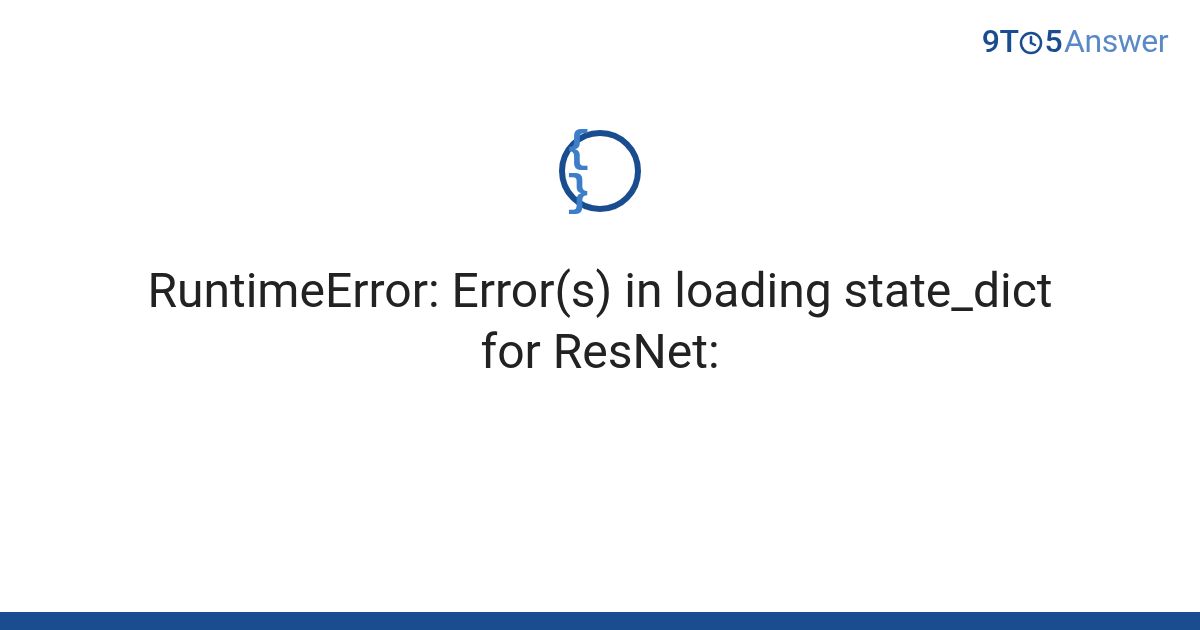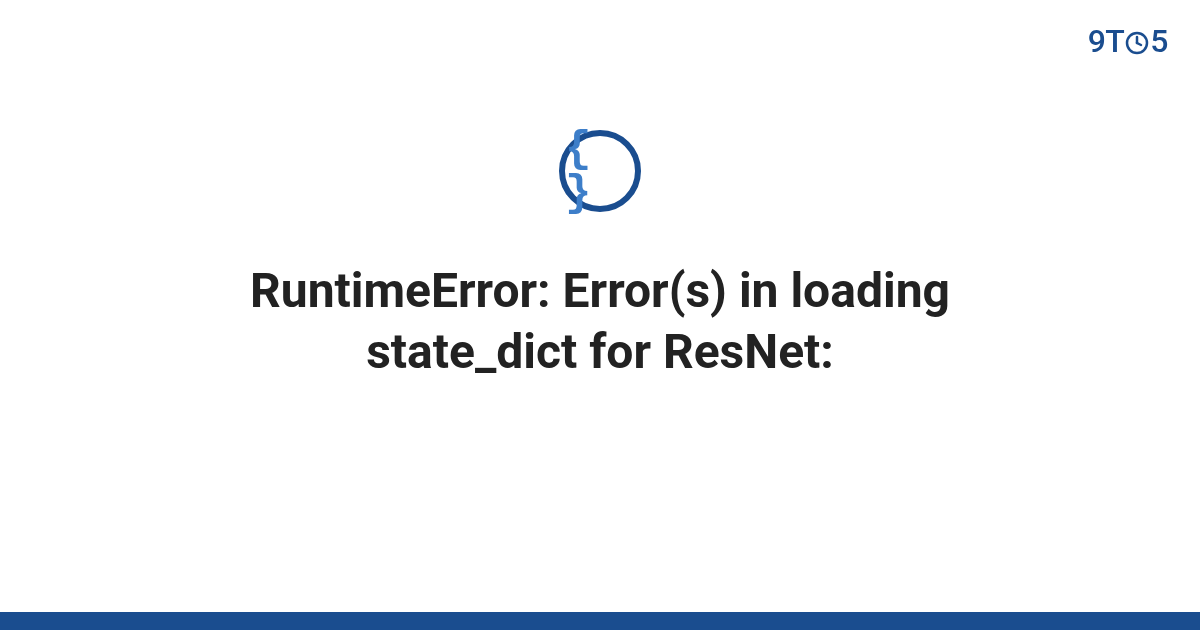--- a/index.html
+++ b/index.html
@@ -72,21 +72,21 @@
       color: #3d7ec9;
       font-size: 44px;
       font-weight: 700;
       font-family: "Courier New", monospace;
       letter-spacing: -3px;
       line-height: 1;
     }
     .title {
       color: #222222;
       font-size: 48px;
-      font-weight: 700;
+      font-weight: 400;
       text-align: center;
       line-height: 1.28;
       max-width: 1000px;
       padding: 0 40px;
     }
     .footer-bar {
       position: absolute;
       bottom: 0;
       left: 0;
       right: 0;
@@ -101,20 +101,21 @@
   <span class="nine">9</span>
   <span class="t">T</span>
   <span class="clock-icon">
     <svg width="24" height="24" viewBox="0 0 24 24">
       <circle cx="12" cy="12" r="10" fill="none" stroke="#1a4d8f" stroke-width="2.5"></circle>
       <line x1="12" y1="12" x2="12" y2="6" stroke="#1a4d8f" stroke-width="2.5" stroke-linecap="round"></line>
       <line x1="12" y1="12" x2="16" y2="14" stroke="#1a4d8f" stroke-width="2.5" stroke-linecap="round"></line>
     </svg>
   </span>
   <span class="five">5</span>
+  <span class="answer">Answer</span>
 </div>
 
 <div class="center-content">
   <div class="braces-icon">
     <span class="braces-text">{ }</span>
   </div>
   <h1 class="title">RuntimeError: Error(s) in loading state_dict for ResNet:</h1>
 </div>
 
 <div class="footer-bar"></div>

